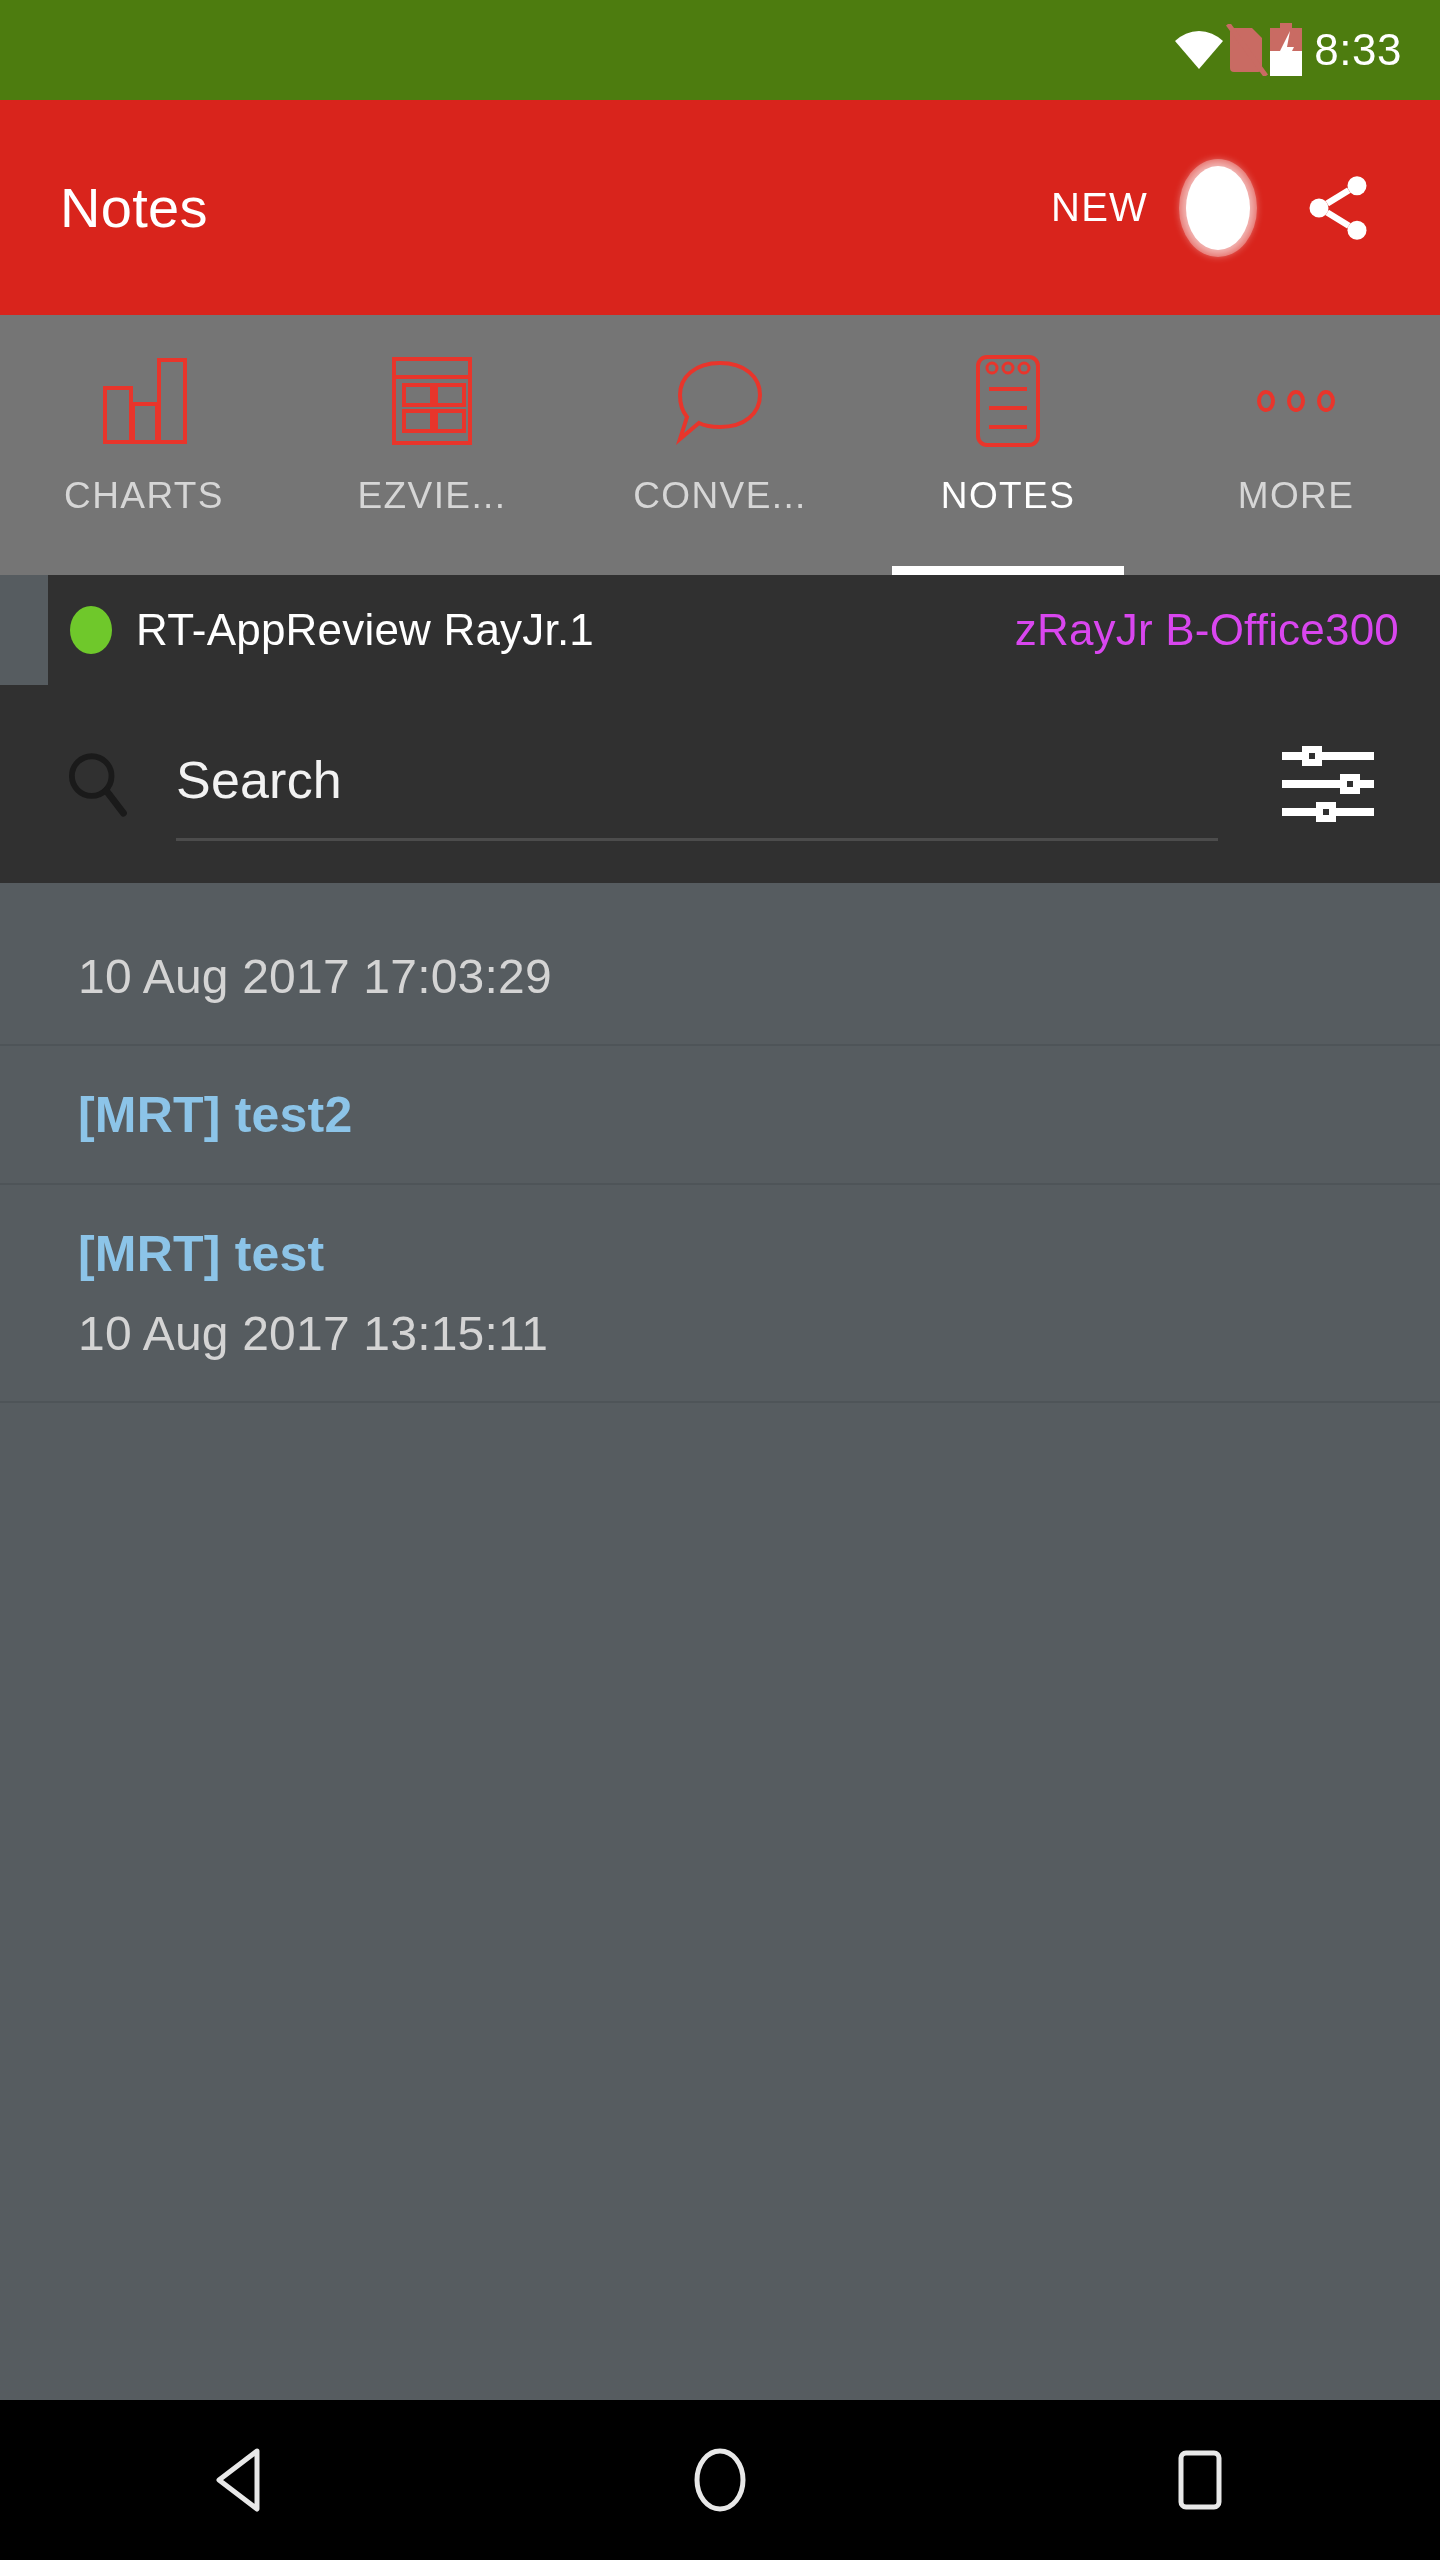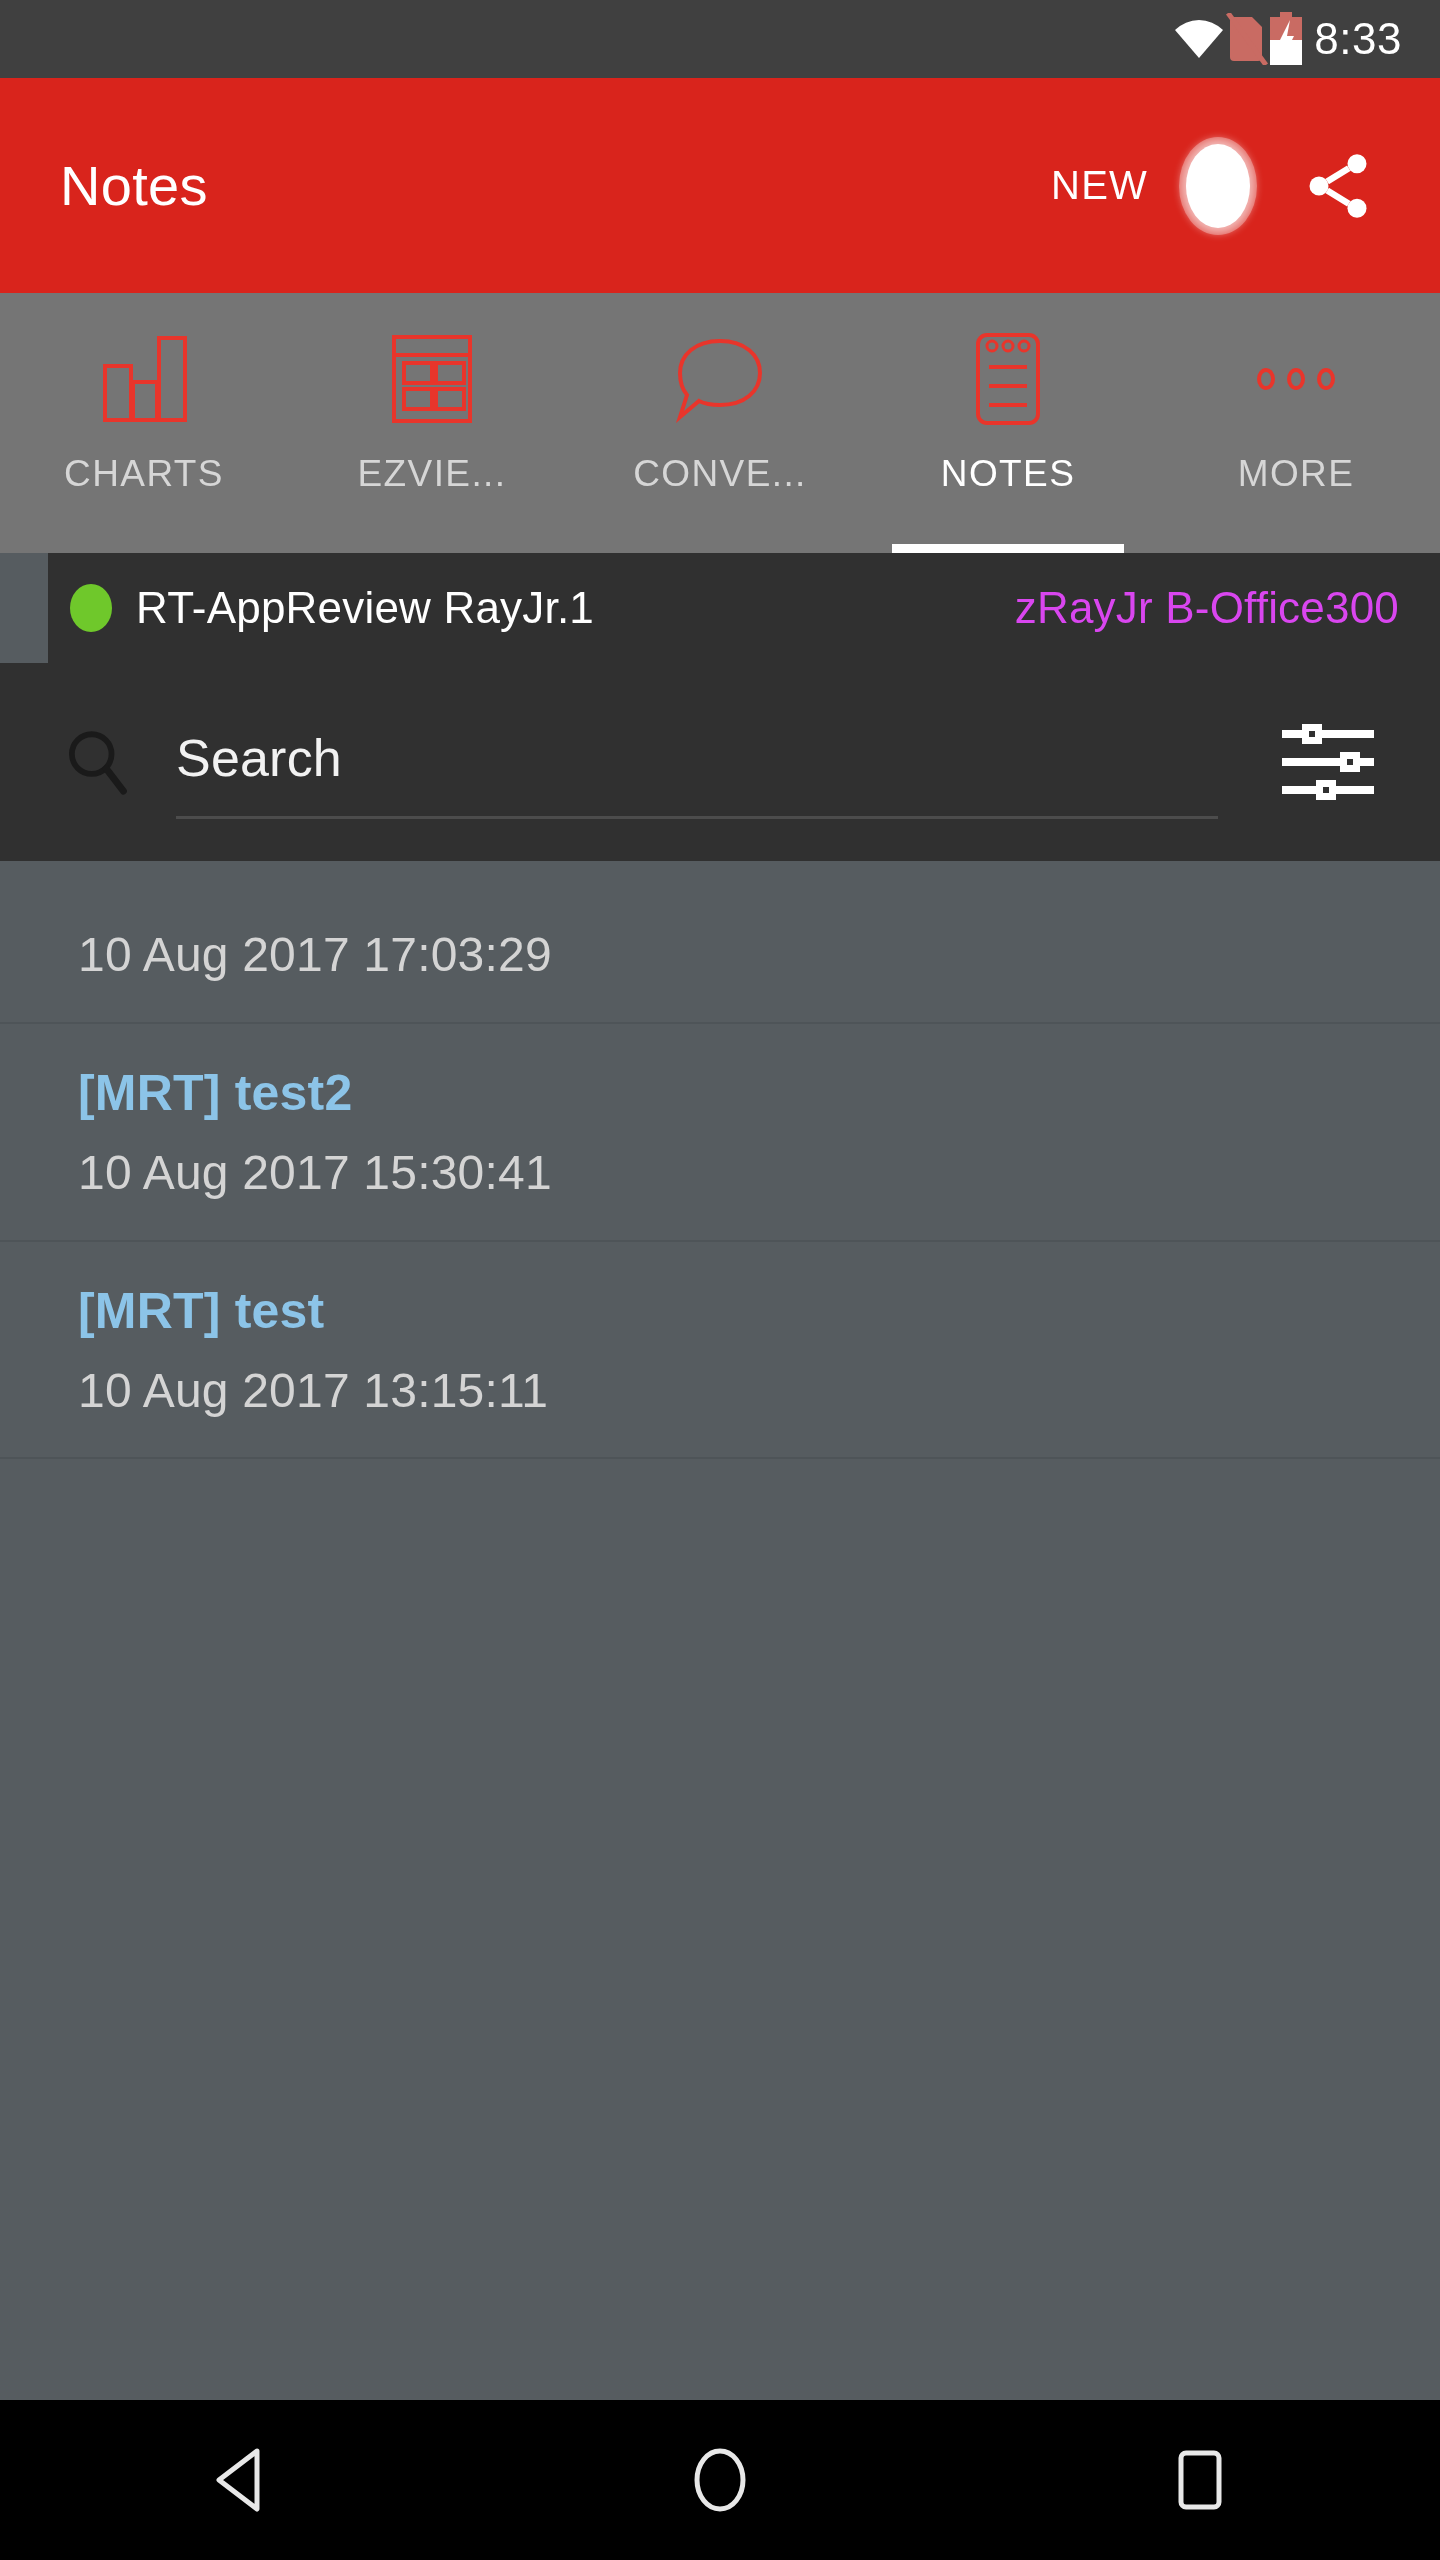--- a/index.html
+++ b/index.html
@@ -6,21 +6,21 @@
   html, body {
     width:1440px; height:2560px;
     background:#565C60;
     font-family:"Liberation Sans", sans-serif;
     overflow:hidden;
   }
   #screen { position:relative; width:1440px; height:2560px; display:flex; flex-direction:column; }
 
   
   .status-bar {
-    height:78px; background:#404040;
+    height:100px; background:#4d7c0f;
     display:flex; align-items:center; justify-content:flex-end;
     padding-right:38px; flex:0 0 auto;
   }
   .status-icon { display:flex; align-items:center; justify-content:center; }
   .status-time {
     color:#ffffff; font-size:44px; letter-spacing:0.5px;
     margin-left:10px; line-height:1;
   }
 
   
@@ -266,21 +266,20 @@
   </div>
 
   <div class="notes-list">
 
     <div class="note-item">
       <div class="note-date">10 Aug 2017 17:03:29</div>
     </div>
 
     <div class="note-item">
       <div class="note-title">[MRT] test2</div>
-      <div class="note-date">10 Aug 2017 15:30:41</div>
     </div>
 
     <div class="note-item">
       <div class="note-title">[MRT] test</div>
       <div class="note-date">10 Aug 2017 13:15:11</div>
     </div>
 
   </div>
 
   <div class="nav-bar">

